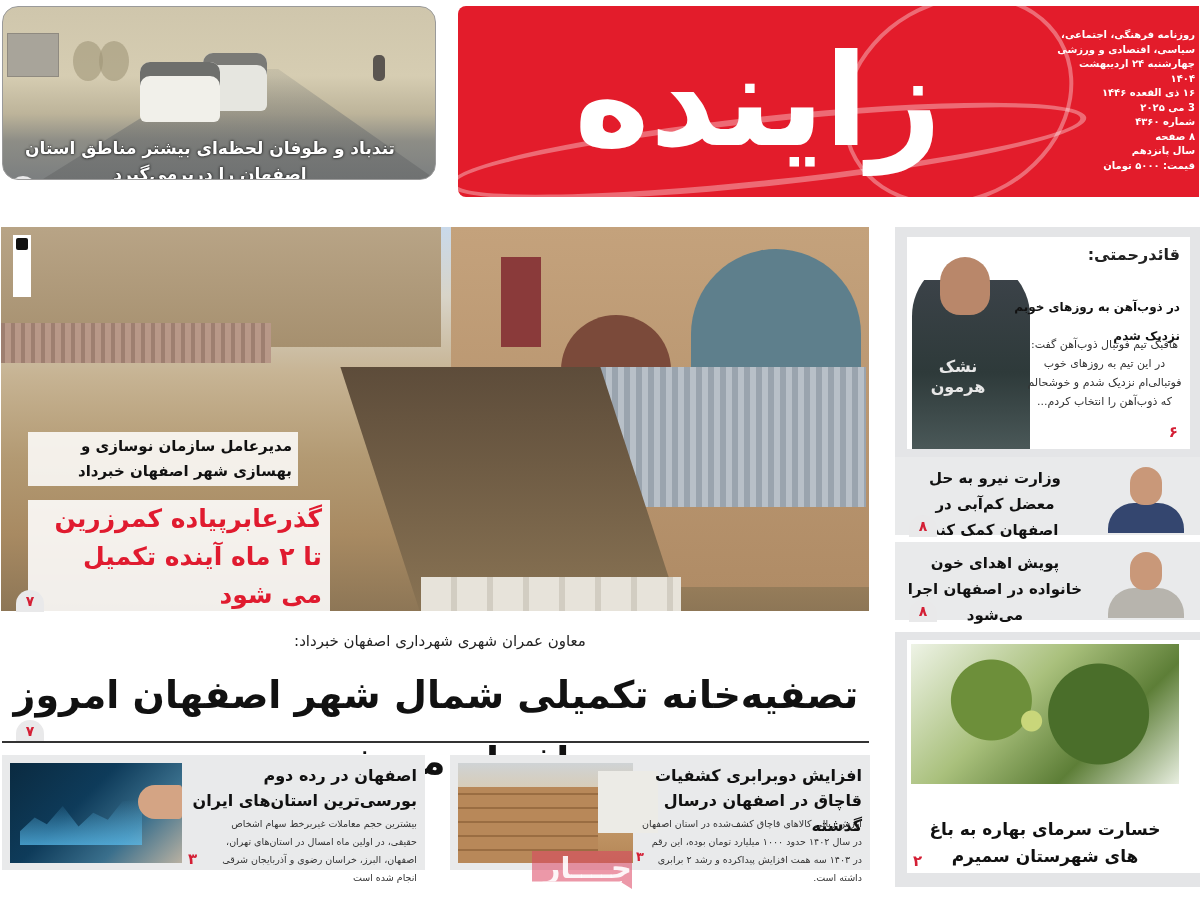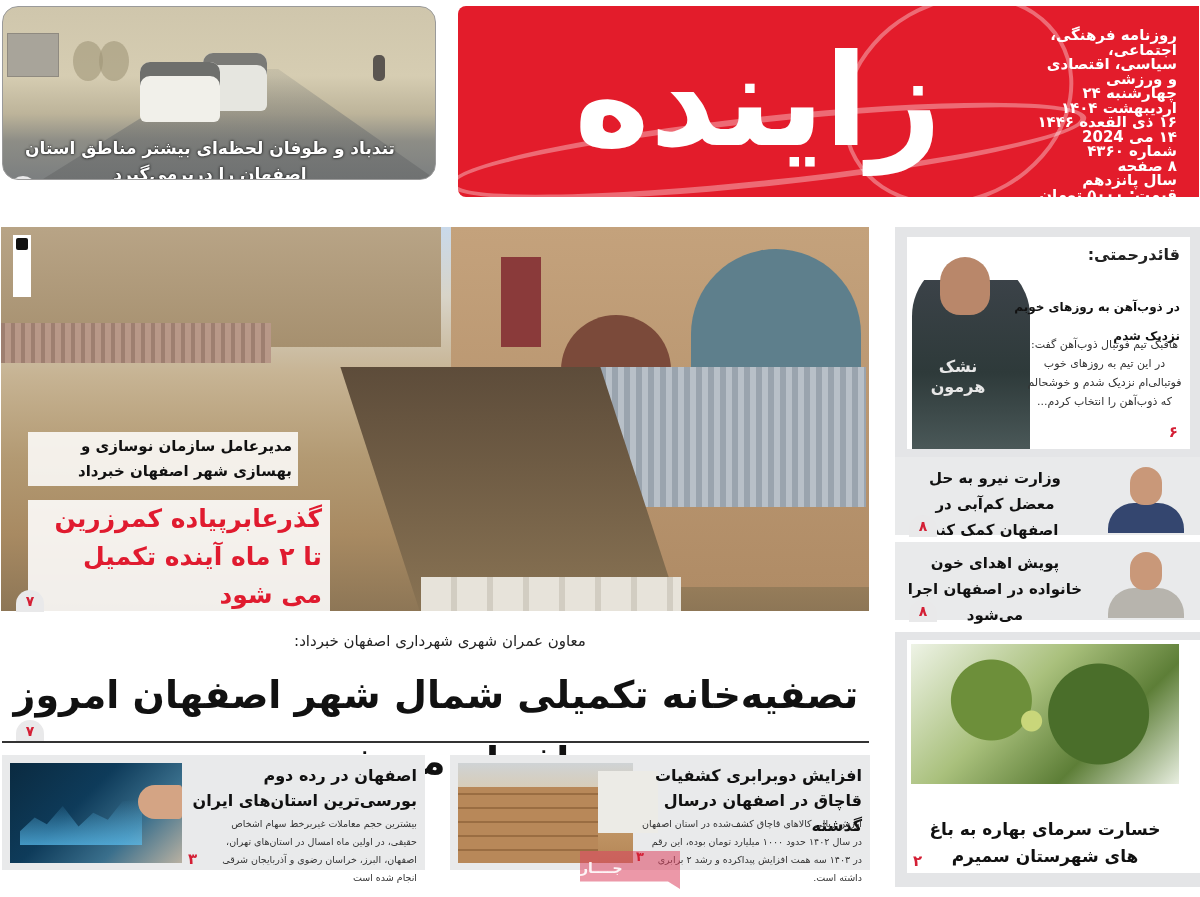--- a/index.html
+++ b/index.html
@@ -22,21 +22,21 @@
     font-weight: bold; font-size: 17px; line-height: 26px; text-shadow: 0 0 3px #222, 0 0 2px #222; }
   .badge { position: absolute; width: 28px; height: 22px; border-radius: 14px 14px 0 0; background: #e9e9ea;
     color: #d41f35; font-weight: bold; font-size: 14px; text-align: center; line-height: 22px; }
 
   
   #masthead { left: 458px; top: 6px; width: 741px; height: 191px; background: #e31c2b; border-radius: 8px 0 0 8px; overflow: hidden; }
   .mast-swoosh { position: absolute; left: -10px; top: 110px; width: 640px; height: 70px; border: 6px solid rgba(255,255,255,0.35); border-radius: 50%; transform: rotate(-6deg); }
   .mast-ring { position: absolute; left: 380px; top: -6px; width: 240px; height: 200px; border: 4px solid rgba(255,255,255,0.35); border-radius: 50%; transform: rotate(-30deg); }
   .mast-logo { position: absolute; left: 10px; top: 10px; width: 580px; height: 180px; color: #fff;
     font-family: "DejaVu Sans", sans-serif; font-weight: bold; font-size: 128px; line-height: 170px; text-align: center; letter-spacing: -6px; }
-  .mast-info { position: absolute; right: 22px; top: 22px; width: 140px; color: #fff; font-weight: bold; font-size: 15px; line-height: 14.5px; text-align: right; }
+  .mast-info { position: absolute; right: 4px; top: 22px; width: 140px; color: #fff; font-weight: bold; font-size: 10px; line-height: 14.5px; text-align: right; }
 
   
   #main-photo { left: 1px; top: 227px; width: 868px; height: 384px; overflow: hidden;
     background: linear-gradient(180deg, #c9d9ea 0%, #d8d4c8 18%, #c7b494 38%, #b39a73 60%, #a88a62 80%, #8d7656 100%); }
   .ph-bldg-left { position: absolute; left: 0; top: 0; width: 440px; height: 120px; background: linear-gradient(180deg,#b8a486,#a6906f); }
   .ph-fence { position: absolute; left: 0; top: 96px; width: 270px; height: 40px; background: repeating-linear-gradient(90deg,#9e7f70 0 4px,#b89888 4px 10px); }
   .ph-bldg-right { position: absolute; left: 450px; top: 0; width: 418px; height: 360px; background: linear-gradient(180deg,#c4a27c,#b08c66); }
   .ph-arch { position: absolute; left: 690px; top: 22px; width: 170px; height: 200px; background: #5e7f8c; border-radius: 85px 85px 0 0; }
   .ph-arch2 { position: absolute; left: 560px; top: 88px; width: 110px; height: 130px; background: #7b4a3a; border-radius: 55px 55px 0 0; }
   .ph-tin { position: absolute; left: 545px; top: 140px; width: 320px; height: 140px; background: repeating-linear-gradient(90deg,#b8c0c8 0 6px,#9aa4ae 6px 12px); }
@@ -63,22 +63,22 @@
   .bc-body { position: absolute; font-size: 9.5px; line-height: 18px; color: #333; text-align: right; }
   .pg-num { position: absolute; color: #d41f35; font-weight: bold; font-size: 15px; }
 
   .stock-img { background: linear-gradient(135deg,#0a2a40 0%,#0e3b5a 40%,#3a6f8c 70%,#b9b1a2 100%); }
   .stock-line { position: absolute; left: 10px; right: 40px; bottom: 18px; height: 46px;
     background: linear-gradient(180deg, transparent, rgba(90,190,240,0.7)); clip-path: polygon(0 70%,12% 40%,22% 55%,35% 15%,48% 60%,60% 30%,72% 45%,84% 5%,100% 0,100% 100%,0 100%); }
   .hand { position: absolute; right: 0; top: 22px; width: 44px; height: 34px; background: #d4a484; border-radius: 20px 4px 4px 20px; }
   .boxes-img { background: linear-gradient(180deg,#cfd3d5 0%,#d9cbb2 30%,#c59a6a 55%,#b48656 100%); }
   .boxes-grid { position: absolute; left: 0; top: 24px; width: 140px; height: 76px; background: repeating-linear-gradient(0deg,#b88859 0 12px,#9a6d42 12px 14px), repeating-linear-gradient(90deg,transparent 0 22px,rgba(0,0,0,0.1) 22px 24px); }
   .truck { position: absolute; left: 140px; top: 8px; width: 60px; height: 62px; background: #ecebe6; }
-  .watermark { position: absolute; left: 580px; top: 851px; width: 100px; height: 38px; background: rgba(221,68,96,0.55); color: rgba(255,255,255,0.9);
-    font-weight: bold; font-size: 14px; text-align: left; line-height: 34px; clip-path: polygon(0 0,100% 0,100% 100%,88% 80%,0 80%); }
+  .watermark { position: absolute; left: 532px; top: 851px; width: 100px; height: 38px; background: rgba(221,68,96,0.55); color: rgba(255,255,255,0.9);
+    font-weight: bold; font-size: 29px; text-align: right; line-height: 34px; clip-path: polygon(0 0,100% 0,100% 100%,88% 80%,0 80%); }
   .wm-num { position: absolute; left: 636px; top: 849px; color: #d41f35; font-weight: bold; font-size: 13px; }
 
   
   #rc1 { left: 895px; top: 227px; width: 305px; height: 235px; background: #e4e5e7; }
   .rc1-inner { position: absolute; left: 12px; top: 10px; width: 283px; height: 212px; background: #fff; }
   .player { position: absolute; left: 5px; top: 20px; width: 118px; height: 192px; background: linear-gradient(180deg,#fff 0 12%,#3b4248 12%,#2e3a3a 60%,#4a5858 100%); border-radius: 60px 60px 0 0; }
   .player-head { position: absolute; left: 28px; top: 0; width: 50px; height: 58px; background: #b9876a; border-radius: 25px 25px 20px 20px; }
   .player-jersey-text { position: absolute; left: 16px; top: 100px; color: #e7e7e7; font-weight: bold; font-size: 16px; line-height: 20px; direction: rtl; text-align: center; width: 60px; }
   .rc1-kicker { position: absolute; right: 10px; top: 8px; font-size: 16px; font-weight: bold; color: #222; }
   .rc1-title { position: absolute; right: 10px; top: 28px; width: 170px; font-weight: bold; font-size: 12px; line-height: 29px; color: #111; text-align: right; margin-top: 28px; }
@@ -113,21 +113,21 @@
 
 <div id="masthead" class="abs">
   <div class="mast-swoosh"></div>
   <div class="mast-ring"></div>
   <div class="mast-logo">زاینده رود</div>
   <div class="mast-info">
     <div>روزنامه فرهنگی، اجتماعی،</div>
     <div>سیاسی، اقتصادی و ورزشی</div>
     <div>چهارشنبه ۲۴ اردیبهشت ۱۴۰۴</div>
     <div>۱۶ ذی القعده ۱۴۴۶</div>
-    <div>۱۴ می 2024</div>
+    <div>3 می ۲۰۲۵</div>
     <div>شماره ۴۳۶۰</div>
     <div>۸ صفحه</div>
     <div>سال پانزدهم</div>
     <div>قیمت: ۵۰۰۰ تومان</div>
   </div>
 </div>
 
 <div id="main-photo" class="abs">
   <div class="ph-bldg-left"></div>
   <div class="ph-fence"></div>

